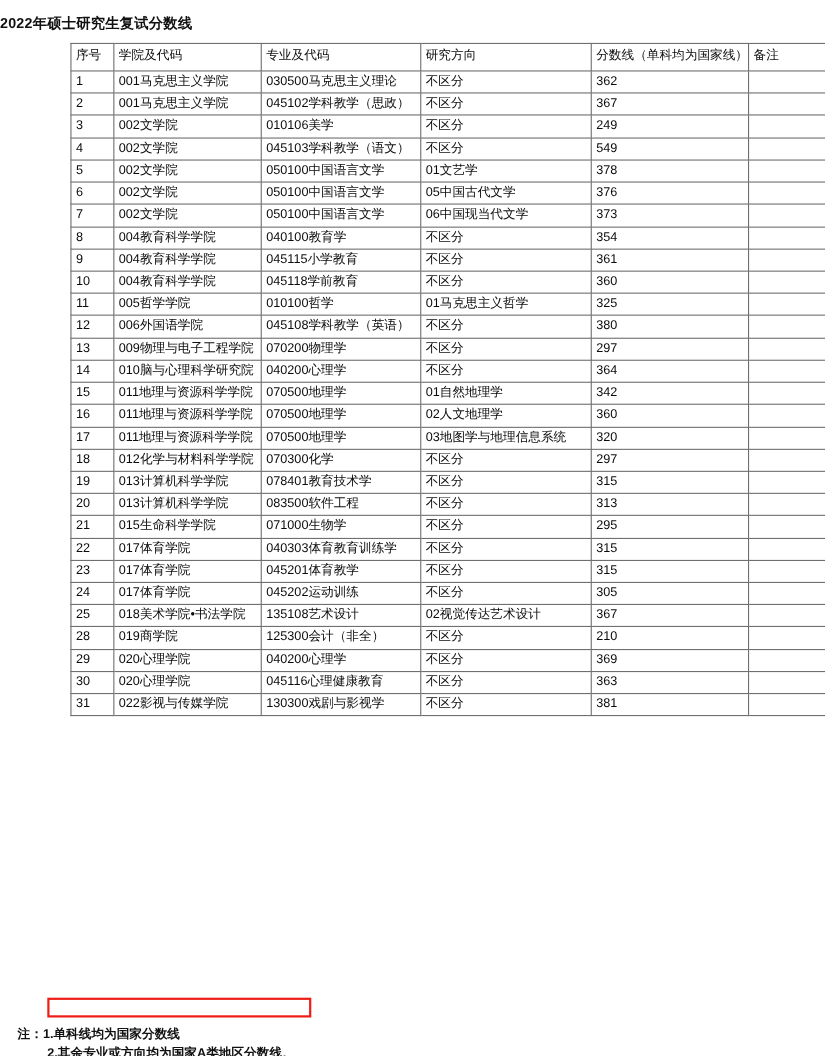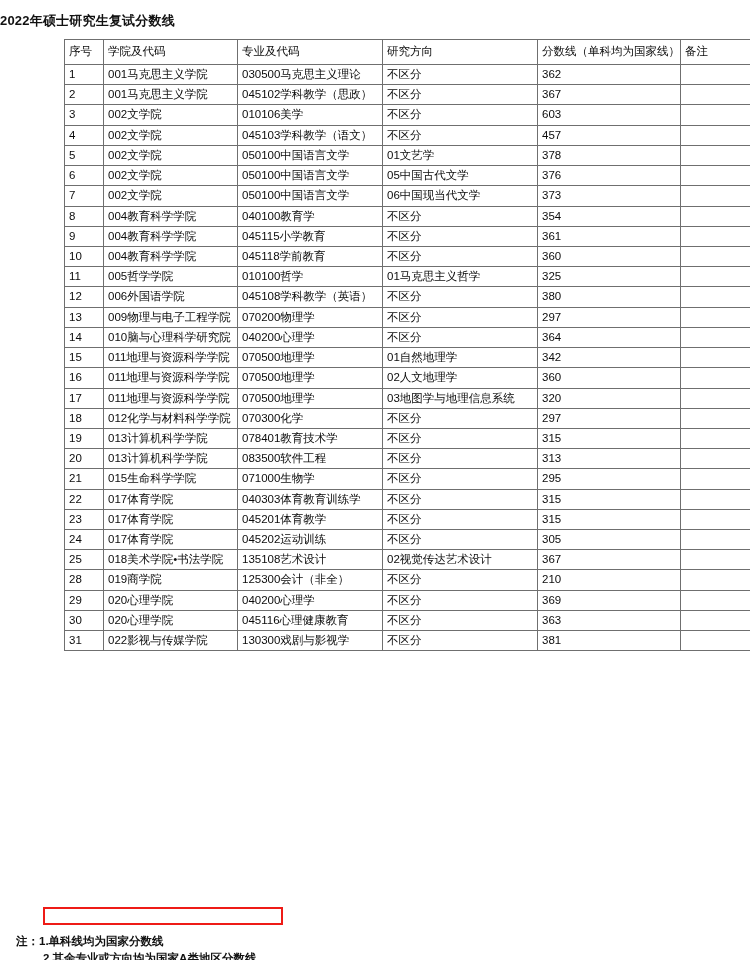--- a/index.html
+++ b/index.html
@@ -144,29 +144,29 @@
             <td>045102学科教学（思政）</td>
             <td>不区分</td>
             <td>367</td>
             <td></td>
           </tr>
           <tr>
             <td>3</td>
             <td>002文学院</td>
             <td>010106美学</td>
             <td>不区分</td>
-            <td>603</td>
+            <td>249</td>
             <td></td>
           </tr>
           <tr>
             <td>4</td>
             <td>002文学院</td>
             <td>045103学科教学（语文）</td>
             <td>不区分</td>
-            <td>457</td>
+            <td>549</td>
             <td></td>
           </tr>
           <tr>
             <td>5</td>
             <td>002文学院</td>
             <td>050100中国语言文学</td>
             <td>01文艺学</td>
             <td>378</td>
             <td></td>
           </tr>

